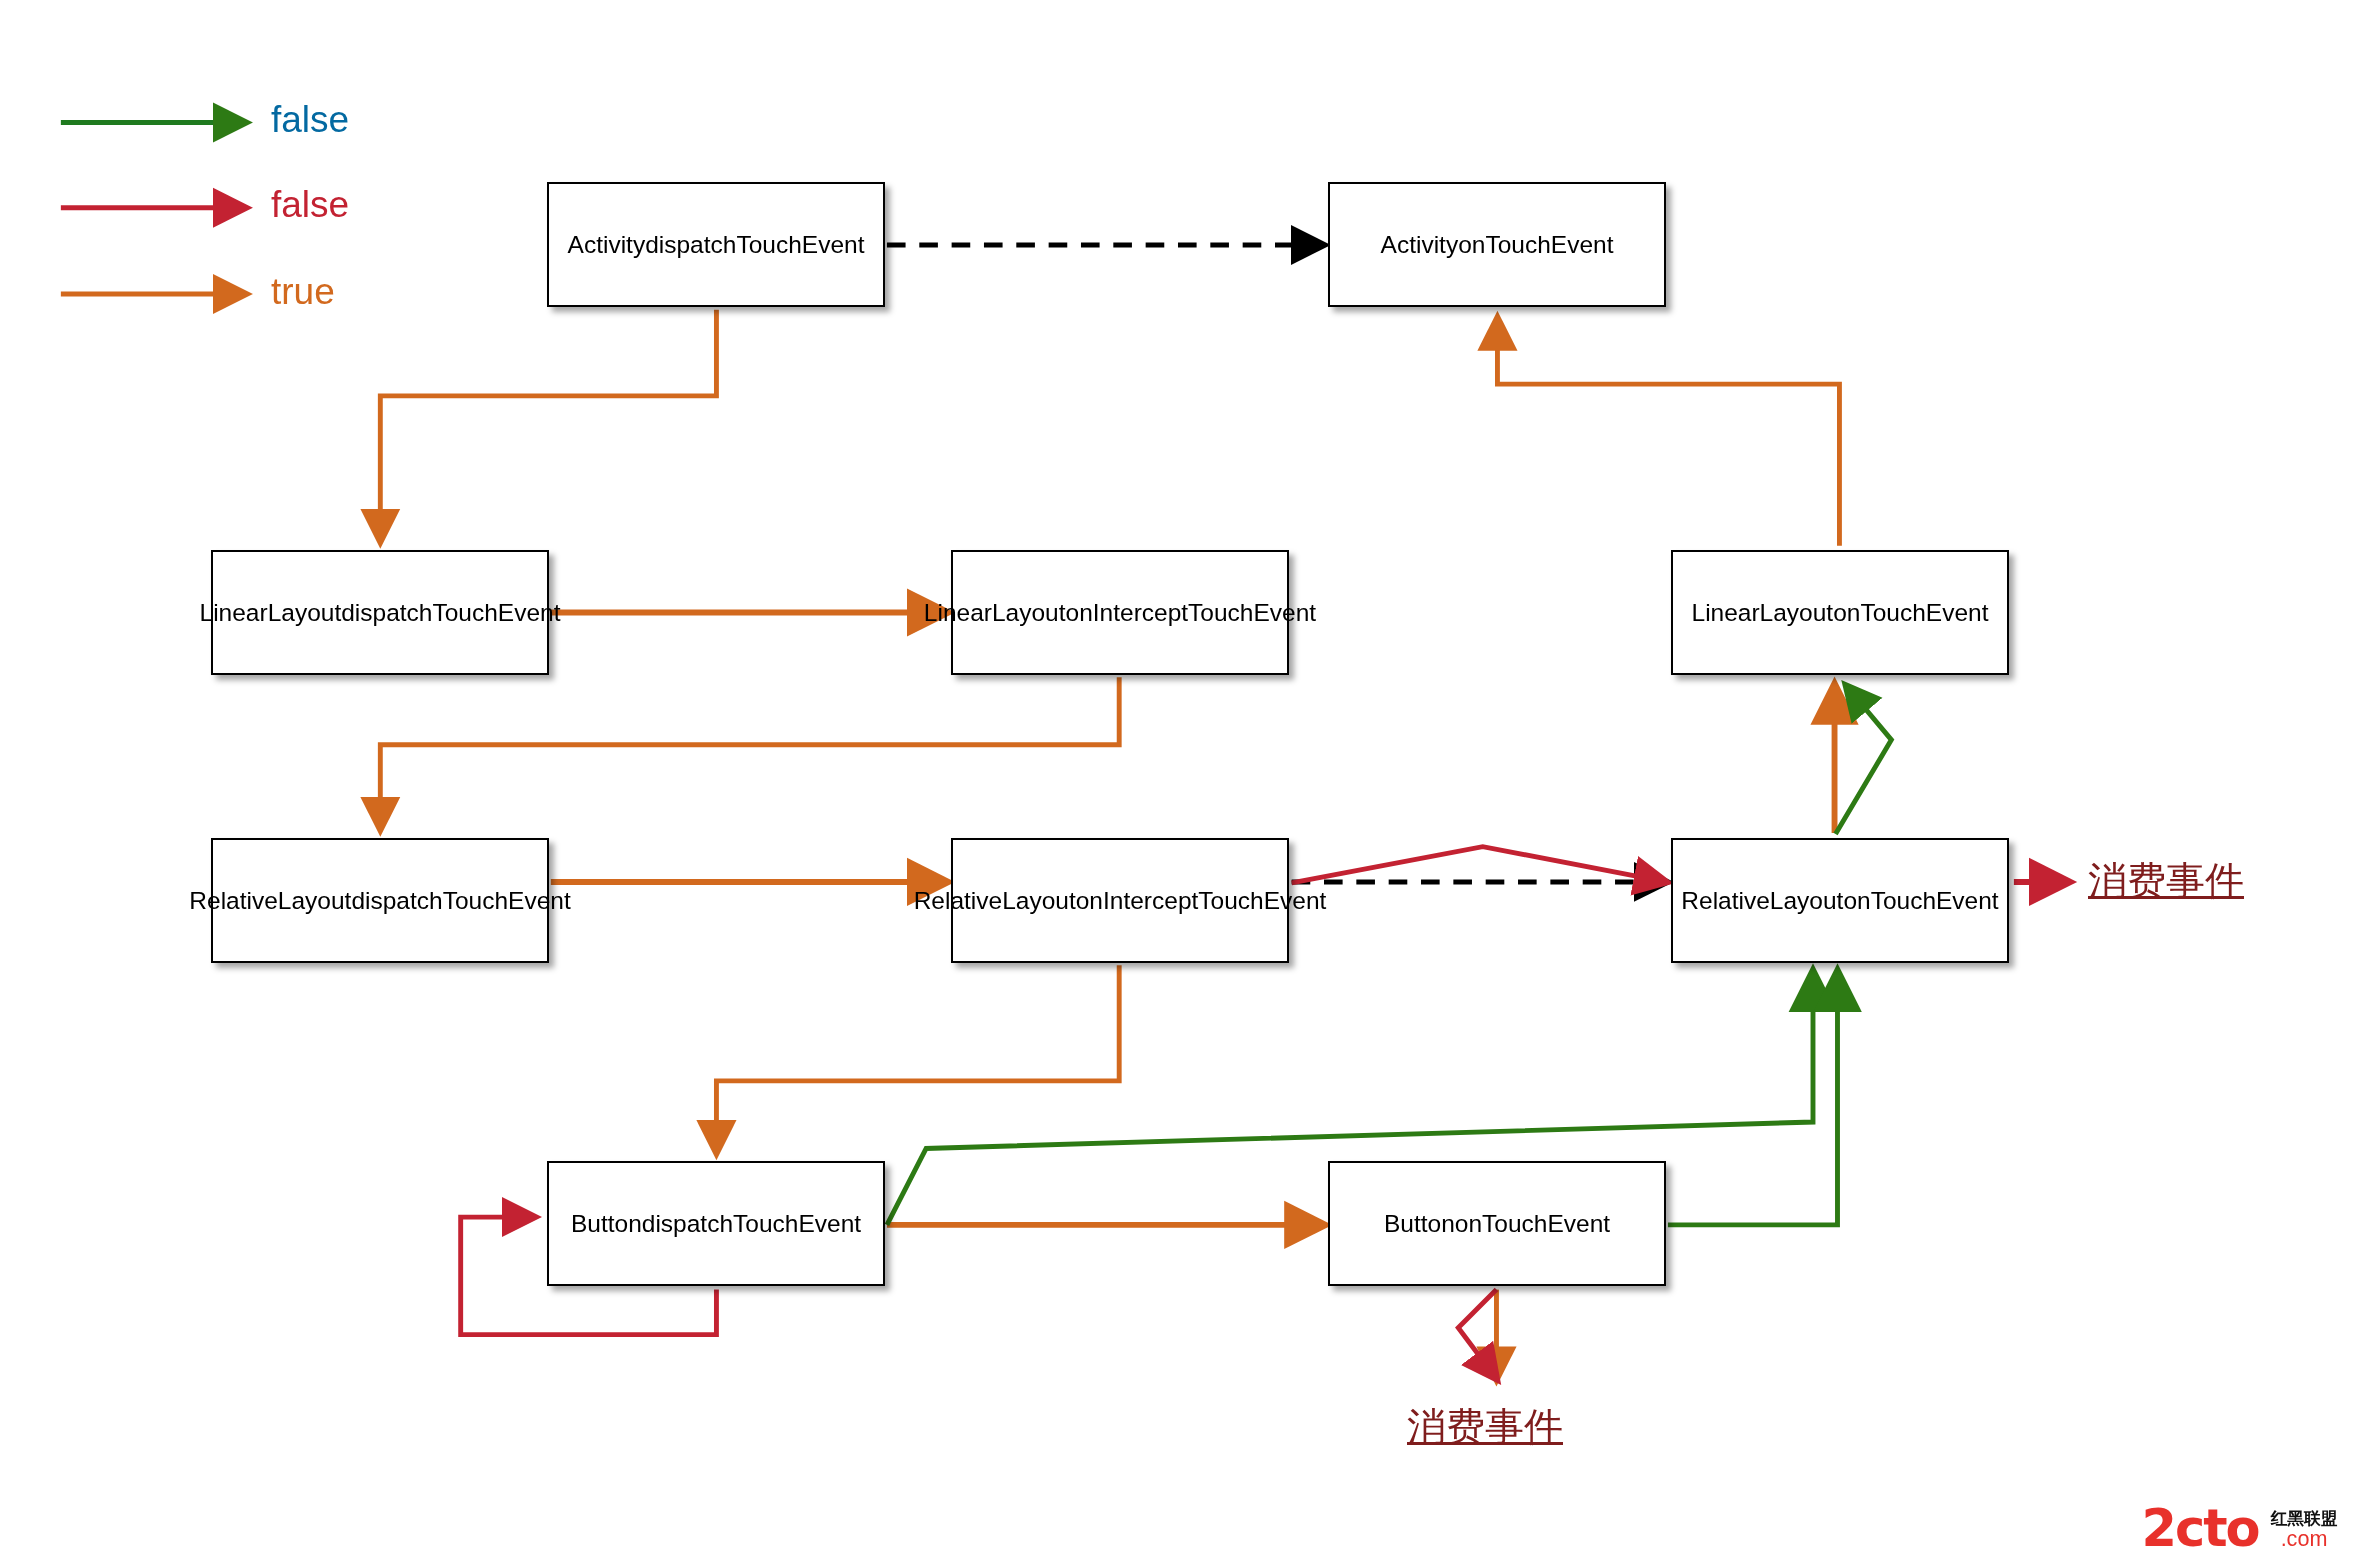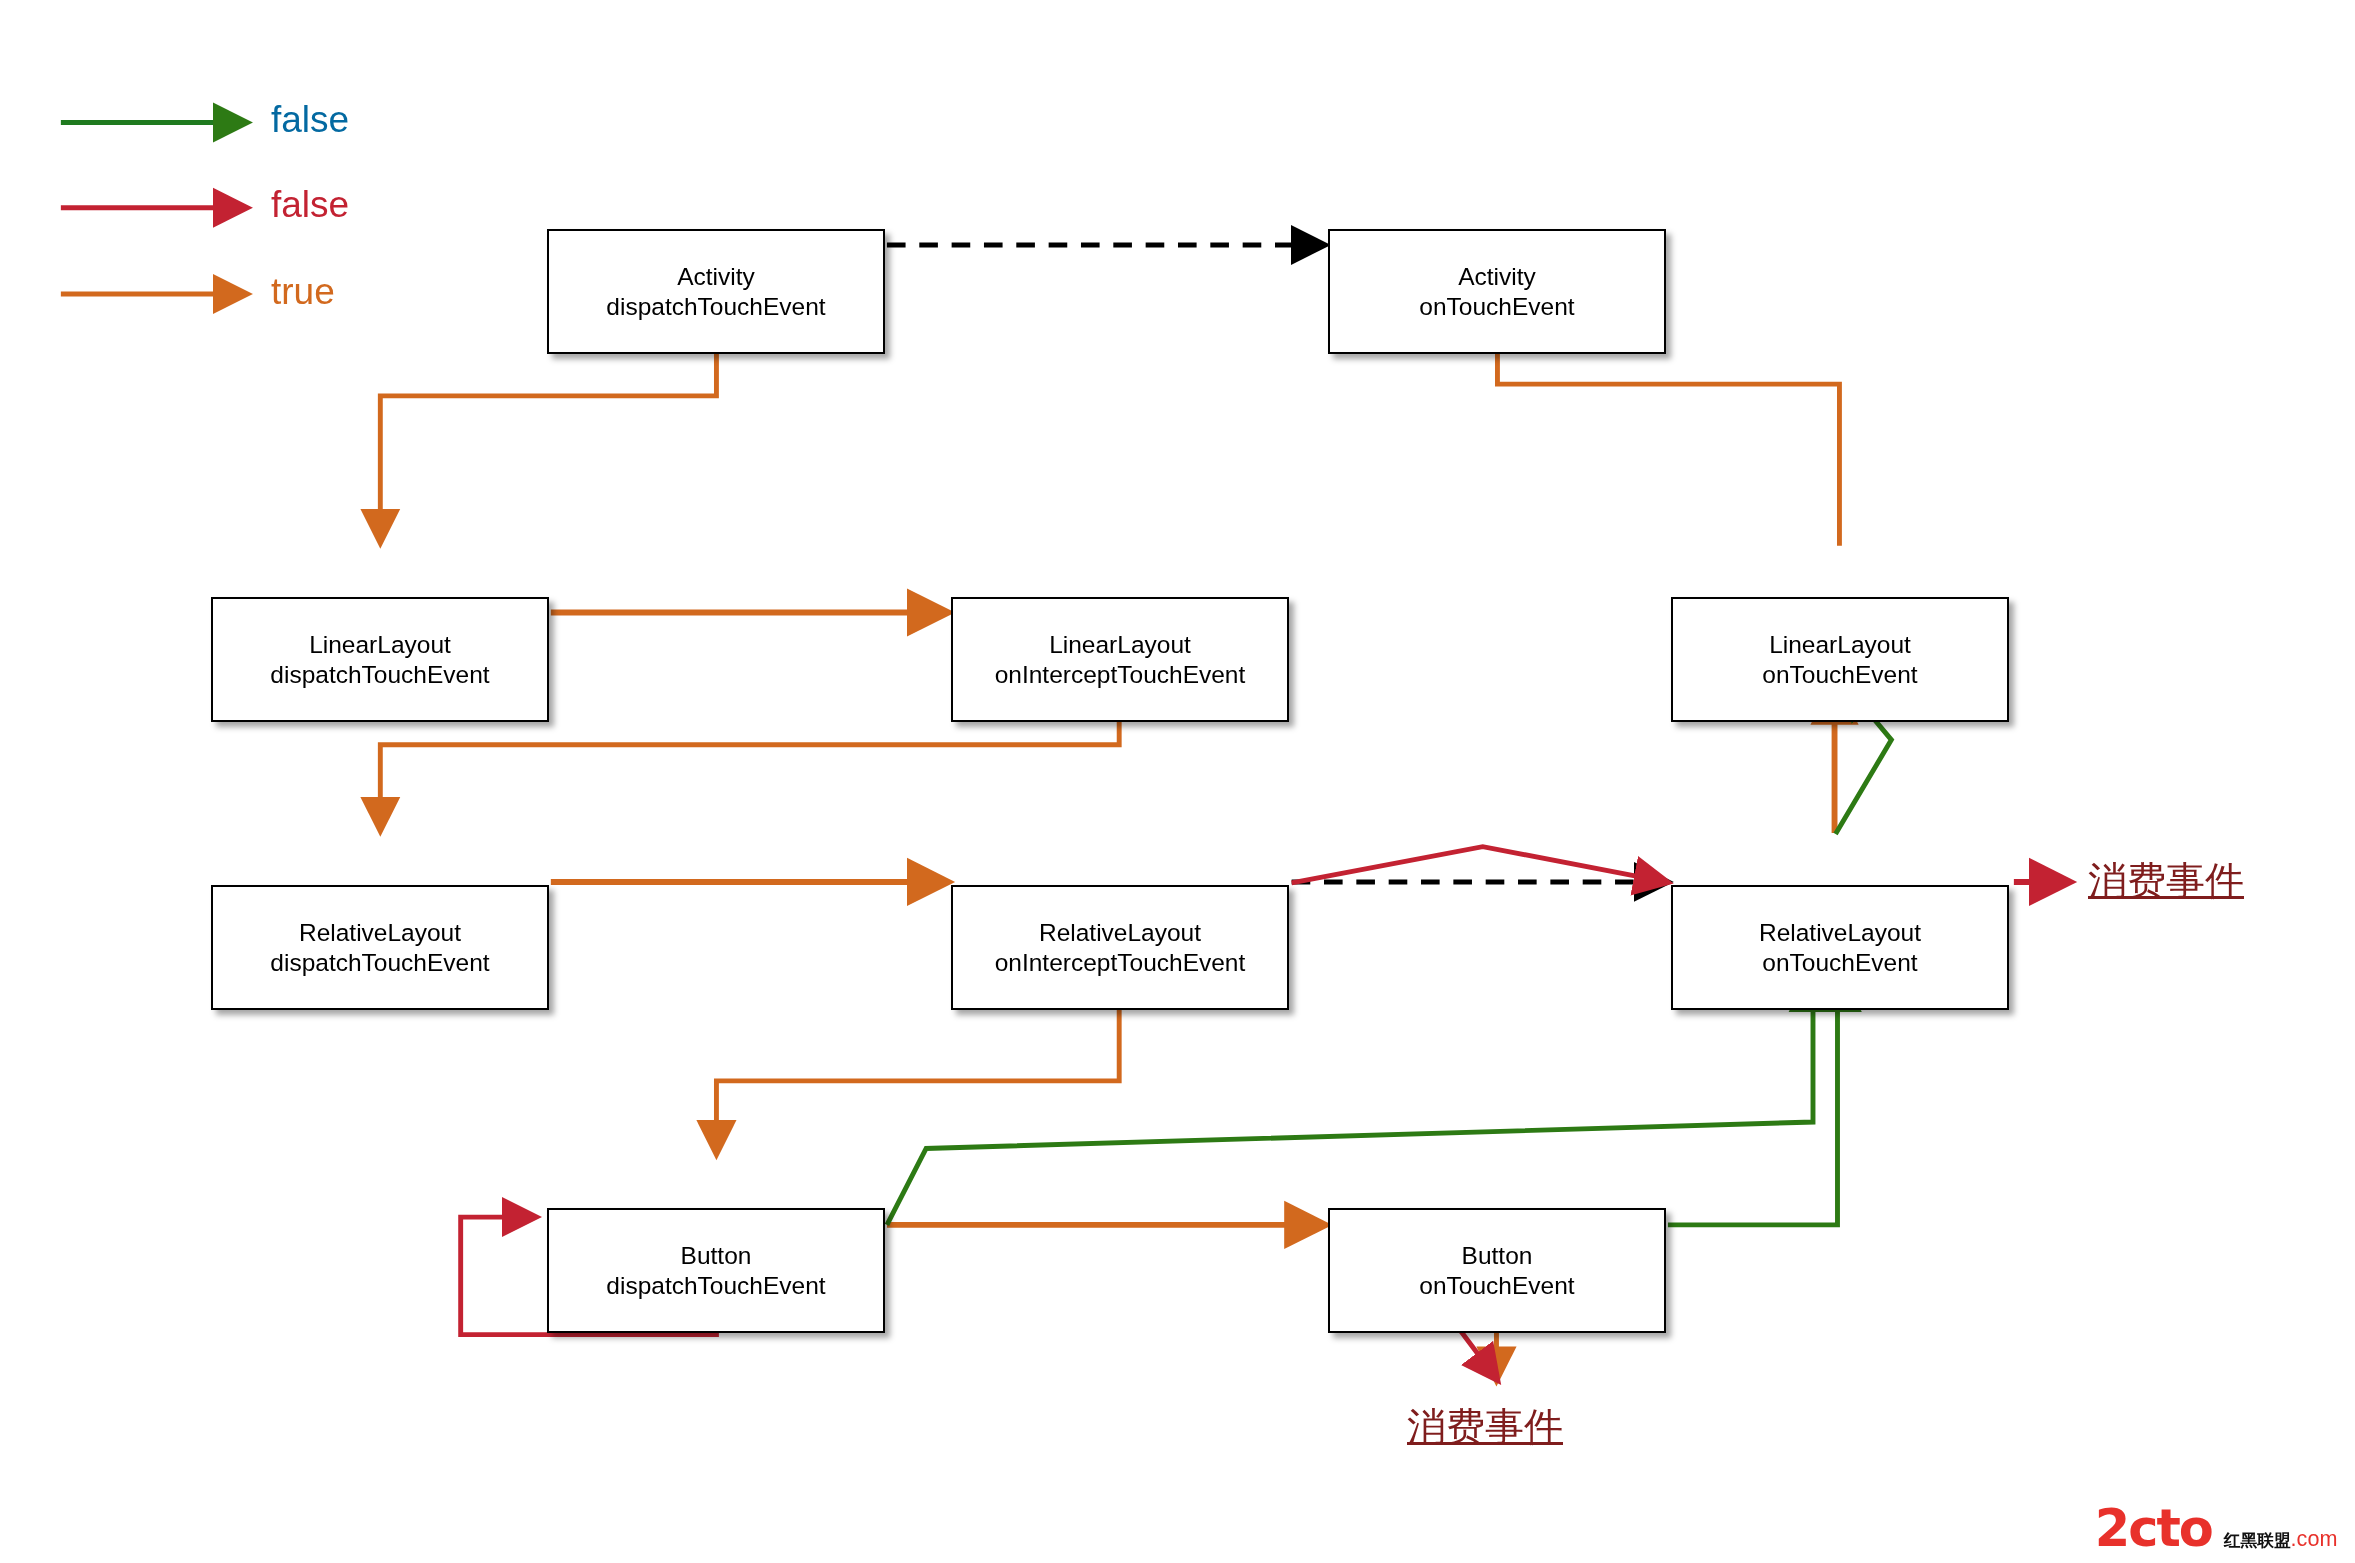--- a/index.html
+++ b/index.html
@@ -21,26 +21,25 @@
     top: 0;
     width: 2355px;
     height: 1563px;
   }
   .node-box {
     position: absolute;
     background: #ffffff;
     border: 2.9px solid #000000;
     box-shadow: 4.9px 4.9px 5.9px rgba(0,0,0,0.35);
     display: flex;
-    flex-direction: column;
+    flex-direction: row;
     align-items: center;
     justify-content: center;
     box-sizing: border-box;
     z-index: 5;
-    margin-top: 47px;
   }
   .node-line {
     font-size: 24.5px;
     color: #000000;
     line-height: 1.22;
     white-space: nowrap;
     text-align: center;
   }
   .legend-label {
     position: absolute;
@@ -68,22 +67,22 @@
   .wm-main {
     font-family: "DejaVu Sans", sans-serif;
     font-size: 51px;
     font-weight: bold;
     color: #e8312b;
     letter-spacing: -2px;
     line-height: 0.95;
   }
   .wm-sub {
     display: flex;
-    flex-direction: row;
-    align-items: flex-end;
+    flex-direction: column;
+    align-items: center;
     line-height: 1.0;
     padding-bottom: 3.9px;
     margin-top: 44px;
   }
   .wm-cn {
     font-size: 16.7px;
     color: #111111;
     font-weight: bold;
     letter-spacing: 0px;
   }

